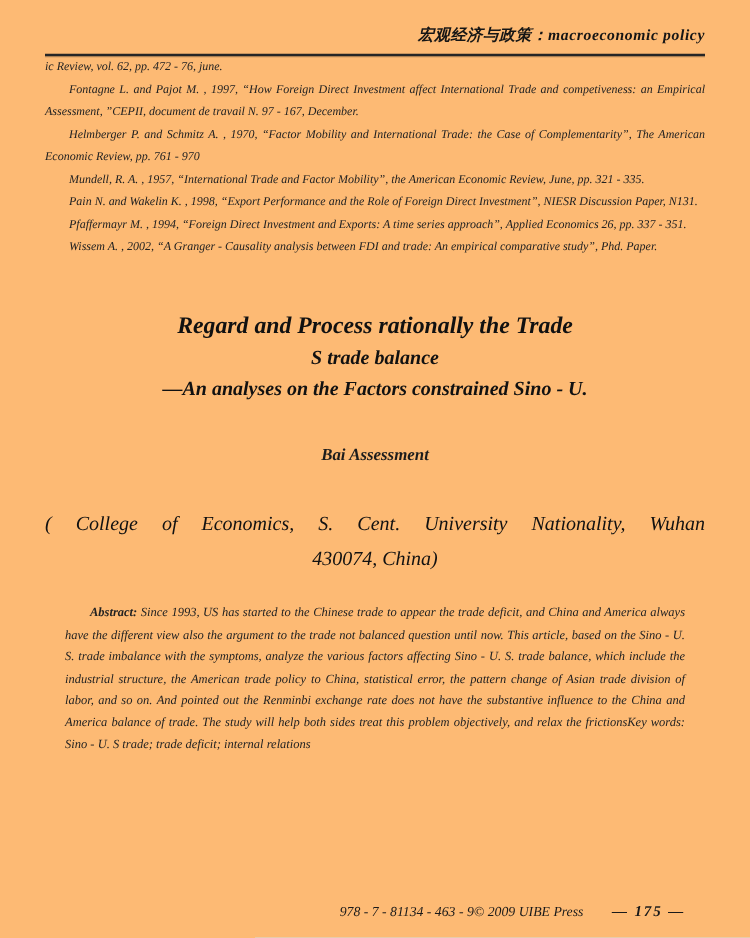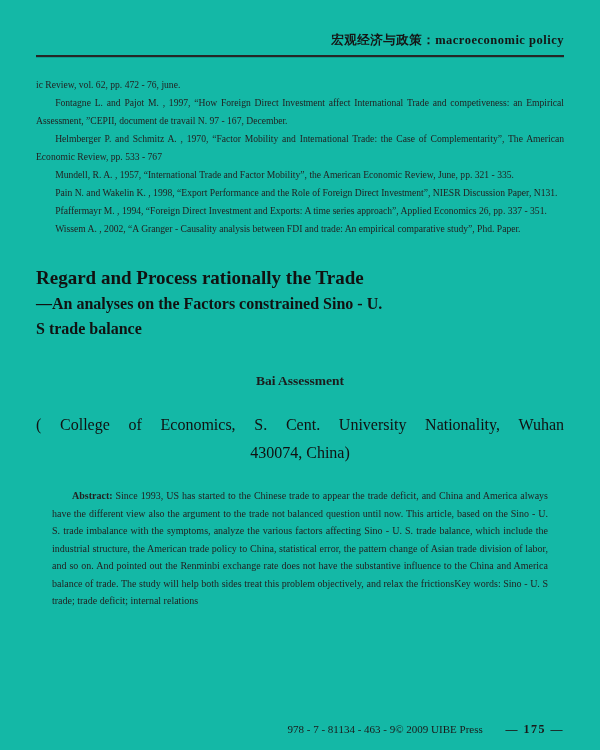--- a/index.html
+++ b/index.html
@@ -1,113 +1,115 @@
 <!DOCTYPE html>
 <html><head>
 <meta charset="utf-8">
 <style>
   html, body { margin: 0; padding: 0; background: #d8d8d8; }
   .page {
     width: 600px; height: 750px;
     margin: 0 auto;
-    background: #14b8a6;
+    background: #fdba74;
     position: relative;
     box-sizing: border-box;
-    padding: 12px 36px;
+    padding: 0 36px;
     font-family: "Liberation Serif", serif;
     color: #1c1c1c;
     overflow: hidden;
+    font-style: italic;
   }
   .header {
     padding-top: 20px;
     text-align: right;
     font-size: 12.5px;
     font-weight: bold;
     letter-spacing: 0.5px;
     color: #151515;
   }
   .rule {
     height: 2px;
     background: #262626;
     margin-top: 6px;
     box-shadow: 0 1px 0 rgba(0,0,0,0.15);
   }
   .refs {
-    margin-top: 19px;
+    margin-top: 0;
     font-size: 9.6px;
     line-height: 18px;
     text-align: justify;
     color: #222;
   }
   .ref { margin: 0; text-indent: 2em; }
   .ref.cont { text-indent: 0; }
   .title-block {
-    margin-top: 26px;
+    margin-top: 40px;
+    text-align: center;
     font-weight: bold;
     color: #111;
   }
   .t1 { font-size: 19px; line-height: 27px; }
   .t2 { font-size: 16px; line-height: 25px; }
   .author {
     margin-top: 32px;
     text-align: center;
     font-weight: bold;
     font-size: 13.5px;
   }
   .affiliation {
-    margin-top: 22px;
+    margin-top: 34px;
     font-size: 16px;
     line-height: 28px;
     color: #111;
   }
   .aff-l1 { text-align: justify; text-align-last: justify; }
   .aff-l2 { text-align: center; }
   .abstract {
     margin: 20px 16px 0;
     font-size: 10px;
     line-height: 17.5px;
     text-align: justify;
     text-indent: 2em;
     color: #222;
   }
   .abs-label { font-weight: bold; }
   .footer {
     position: absolute;
-    left: 36px; right: 36px; bottom: 13px;
+    left: 36px; right: 52px; bottom: 13px;
     text-align: right;
     font-size: 11px;
     color: #1a1a1a;
     white-space: nowrap;
   }
   .pageno { margin-left: 20px; font-weight: bold; letter-spacing: 1.5px; font-size: 12px; }
 </style>
 </head>
 <body>
 
 <div class="page">
 
   <div class="header">
     <span>宏观经济与政策：macroeconomic policy</span>
   </div>
   <div class="rule"></div>
 
   <section class="refs">
     <p class="ref cont">ic Review, vol. 62, pp. 472 - 76, june.</p>
     <p class="ref">Fontagne L. and Pajot M. , 1997, “How Foreign Direct Investment affect International Trade and competiveness: an Empirical Assessment, ”CEPII, document de travail N. 97 - 167, December.</p>
-    <p class="ref">Helmberger P. and Schmitz A. , 1970, “Factor Mobility and International Trade: the Case of Complementarity”, The American Economic Review, pp. 533 - 767</p>
+    <p class="ref">Helmberger P. and Schmitz A. , 1970, “Factor Mobility and International Trade: the Case of Complementarity”, The American Economic Review, pp. 761 - 970</p>
     <p class="ref">Mundell, R. A. , 1957, “International Trade and Factor Mobility”, the American Economic Review, June, pp. 321 - 335.</p>
     <p class="ref">Pain N. and Wakelin K. , 1998, “Export Performance and the Role of Foreign Direct Investment”, NIESR Discussion Paper, N131.</p>
     <p class="ref">Pfaffermayr M. , 1994, “Foreign Direct Investment and Exports: A time series approach”, Applied Economics 26, pp. 337 - 351.</p>
     <p class="ref">Wissem A. , 2002, “A Granger - Causality analysis between FDI and trade: An empirical comparative study”, Phd. Paper.</p>
   </section>
 
   <div class="title-block">
     <div class="t1">Regard and Process rationally the Trade</div>
+    <div class="t2">S trade balance</div>
     <div class="t2">—An analyses on the Factors constrained Sino - U.</div>
-    <div class="t2">S trade balance</div>
   </div>
 
   <div class="author">Bai Assessment</div>
 
   <div class="affiliation">
     <div class="aff-l1">( College of Economics, S. Cent. University Nationality, Wuhan</div>
     <div class="aff-l2">430074, China)</div>
   </div>
 
   <p class="abstract"><span class="abs-label">Abstract:</span><span> Since 1993, US has started to the Chinese trade to appear the trade deficit, and China and America always have the different view also the argument to the trade not balanced question until now. This article, based on the Sino - U. S. trade imbalance with the symptoms, analyze the various factors affecting Sino - U. S. trade balance, which include the industrial structure, the American trade policy to China, statistical error, the pattern change of Asian trade division of labor, and so on. And pointed out the Renminbi exchange rate does not have the substantive influence to the China and America balance of trade. The study will help both sides treat this problem objectively, and relax the frictions</span><span>Key words:</span><span> Sino - U. S trade; trade deficit; internal relations</span></p>

